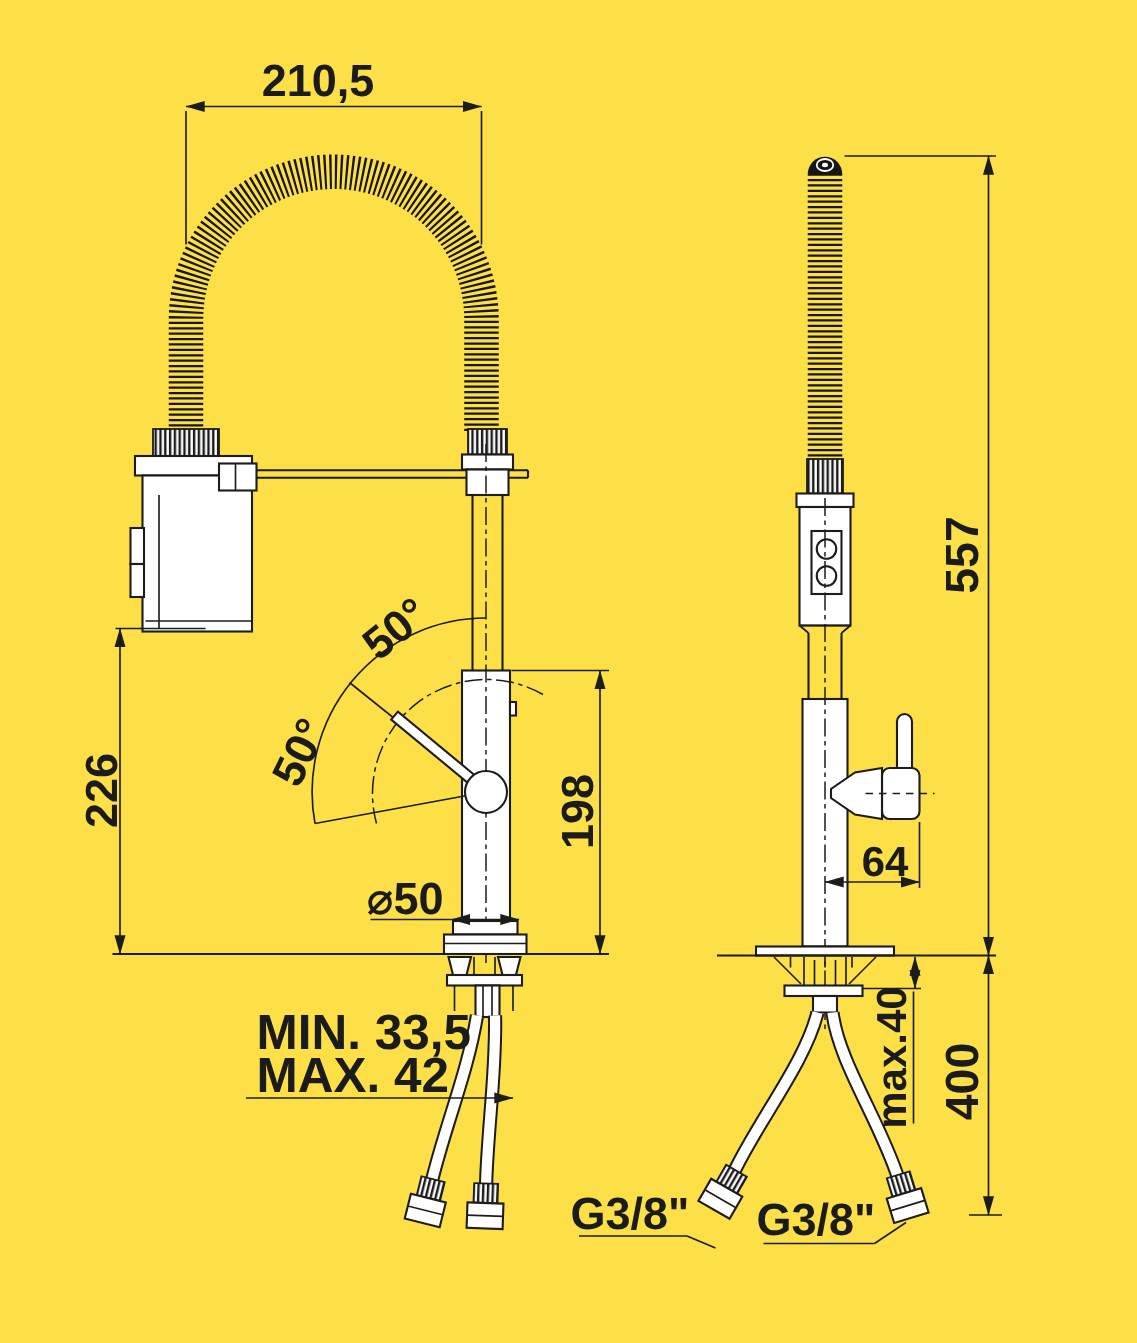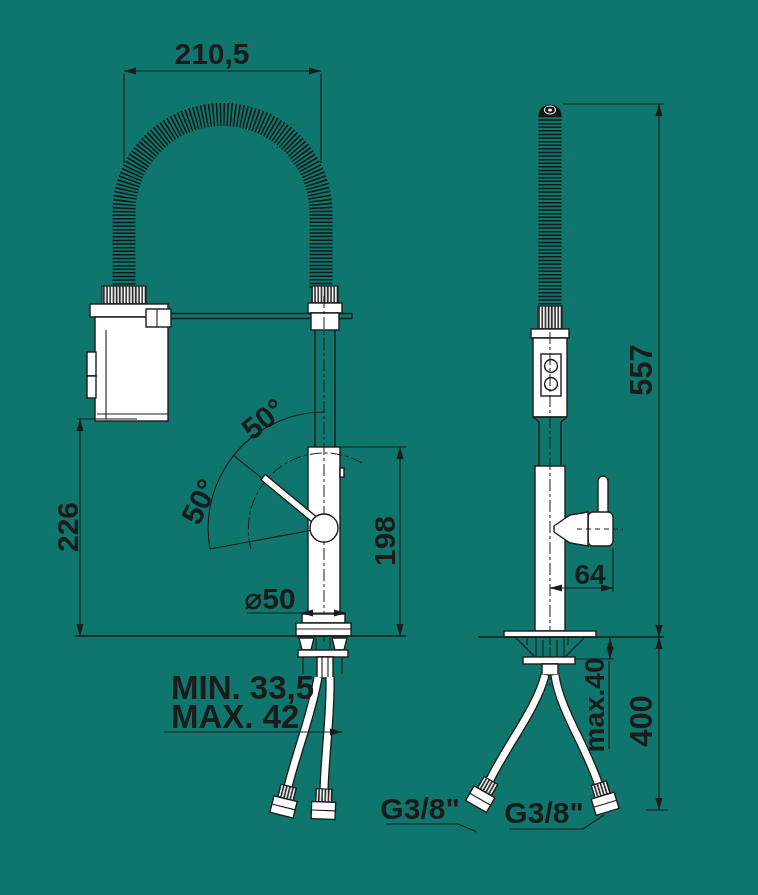--- a/index.html
+++ b/index.html
@@ -1,17 +1,17 @@
 <!DOCTYPE html>
 <html><head>
 <meta charset="utf-8">
 <style>
   html,body{margin:0;padding:0;background:#e8e8e8;}
   .canvas{
-    width:758px;height:895px;background:#0f766e;position:relative;margin:0 auto;
+    width:758px;height:895px;background:#fde047;position:relative;margin:0 auto;
     font-family:"Liberation Sans","DejaVu Sans",sans-serif;overflow:hidden;
   }
   svg{display:block;}
   svg text{
     font-family:"Liberation Sans","DejaVu Sans",sans-serif;
     font-weight:700;fill:#1b1b1b;
   }
   .ln   {fill:none;stroke:#1c1c1c;stroke-width:1.4;}
   .thin {fill:none;stroke:#1c1c1c;stroke-width:1.1;}
   .dim  {fill:none;stroke:#1c1c1c;stroke-width:1.1;}

